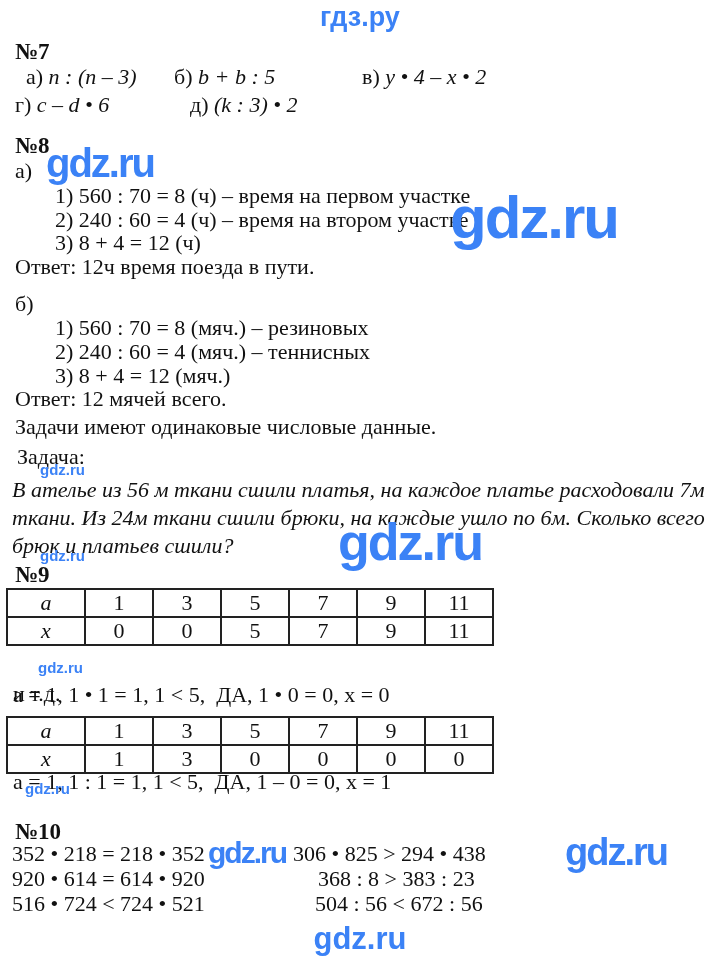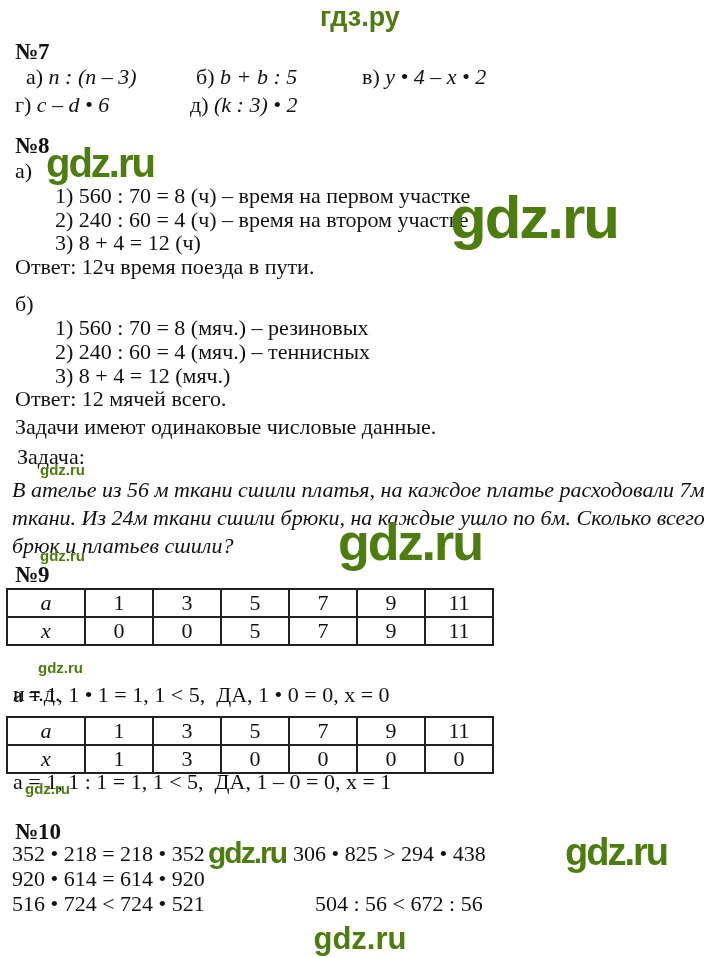--- a/index.html
+++ b/index.html
@@ -1,40 +1,40 @@
 <!DOCTYPE html>
 <html><head>
 <meta charset="utf-8">
 <style>
   html,body{margin:0;padding:0;background:#fff;}
   .page{position:relative;width:720px;height:957px;background:#fff;overflow:hidden;}
   .abs{position:absolute;}
   .serif{font-family:"Liberation Serif",serif;color:#111;font-size:22px;line-height:1.15;white-space:nowrap;}
   .bold{font-weight:700;}
   .it{font-style:italic;}
-  .wm{font-family:"Liberation Sans",sans-serif;font-weight:700;color:#4d7c0f;line-height:1;white-space:nowrap;}
+  .wm{font-family:"Liberation Sans",sans-serif;font-weight:700;color:#3b82f6;line-height:1;white-space:nowrap;}
   .wm-sm{font-size:15px;}
   .wm-big{letter-spacing:-2px;}
   .pre{white-space:pre;}
   .para{white-space:normal;line-height:28px;}
   .vtab{border-collapse:collapse;font-family:"Liberation Serif",serif;font-size:22px;color:#111;}
   .vtab td{border:2px solid #222;width:66px;height:23px;text-align:center;padding:0;}
   .vtab td.lbl{width:76px;font-style:italic;}
   .ctr{left:0;width:720px;text-align:center;}
 </style>
 </head>
 <body>
 
 <div class="page">
 
   <div class="abs wm ctr" style="top:4px;font-size:27px;">гдз.ру</div>
 
   <div class="abs serif bold" style="left:15px;top:39px;font-size:23px;">№7</div>
   <div class="abs serif" style="left:26px;top:64px;"><span>а)</span> <span class="it">n : (n – 3)</span></div>
-  <div class="abs serif" style="left:196px;top:64px;text-align:center;"><span>б)</span> <span class="it">b + b : 5</span></div>
+  <div class="abs serif" style="left:174px;top:64px;text-align:center;"><span>б)</span> <span class="it">b + b : 5</span></div>
   <div class="abs serif" style="left:362px;top:64px;"><span>в)</span> <span class="it">y • 4 – x • 2</span></div>
   <div class="abs serif" style="left:15px;top:92px;"><span>г)</span> <span class="it">c – d • 6</span></div>
   <div class="abs serif" style="left:190px;top:92px;"><span>д)</span> <span class="it">(k : 3) • 2</span></div>
 
   <div class="abs serif bold" style="left:15px;top:133px;font-size:23px;">№8</div>
   <div class="abs serif" style="left:15px;top:158px;">а)</div>
   <div class="abs wm wm-big" style="left:46px;top:143px;font-size:40px;">gdz.ru</div>
   <div class="abs serif" style="left:55px;top:183px;">1) 560 : 70 = 8 (ч) – время на первом участке</div>
   <div class="abs serif" style="left:55px;top:207px;">2) 240 : 60 = 4 (ч) – время на втором участке</div>
   <div class="abs serif" style="left:55px;top:230px;">3) 8 + 4 = 12 (ч)</div>
@@ -108,18 +108,19 @@
 
   <div class="abs serif pre" style="left:13px;top:769px;">a = 1, 1 : 1 = 1, 1 &lt; 5,  ДА, 1 – 0 = 0, x = 1</div>
   <div class="abs wm wm-sm" style="left:25px;top:781px;">gdz.ru</div>
 
   <div class="abs serif bold" style="left:15px;top:819px;font-size:23px;">№10</div>
   <div class="abs serif" style="left:12px;top:841px;">352 • 218 = 218 • 352</div>
   <div class="abs serif" style="left:12px;top:866px;">920 • 614 = 614 • 920</div>
   <div class="abs serif" style="left:12px;top:891px;">516 • 724 &lt; 724 • 521</div>
   <div class="abs wm wm-big" style="left:208px;top:838px;font-size:30px;">gdz.ru</div>
   <div class="abs serif" style="left:293px;top:841px;">306 • 825 &gt; 294 • 438</div>
+  <div class="abs serif" style="left:318px;top:866px;">368 : 8 &gt; 383 : 23</div>
   <div class="abs serif" style="left:315px;top:891px;">504 : 56 &lt; 672 : 56</div>
   <div class="abs wm wm-big" style="left:565px;top:833px;font-size:38px;">gdz.ru</div>
 
   <div class="abs wm ctr" style="top:923px;font-size:31px;">gdz.ru</div>
 
 </div>
 
 </body></html>

